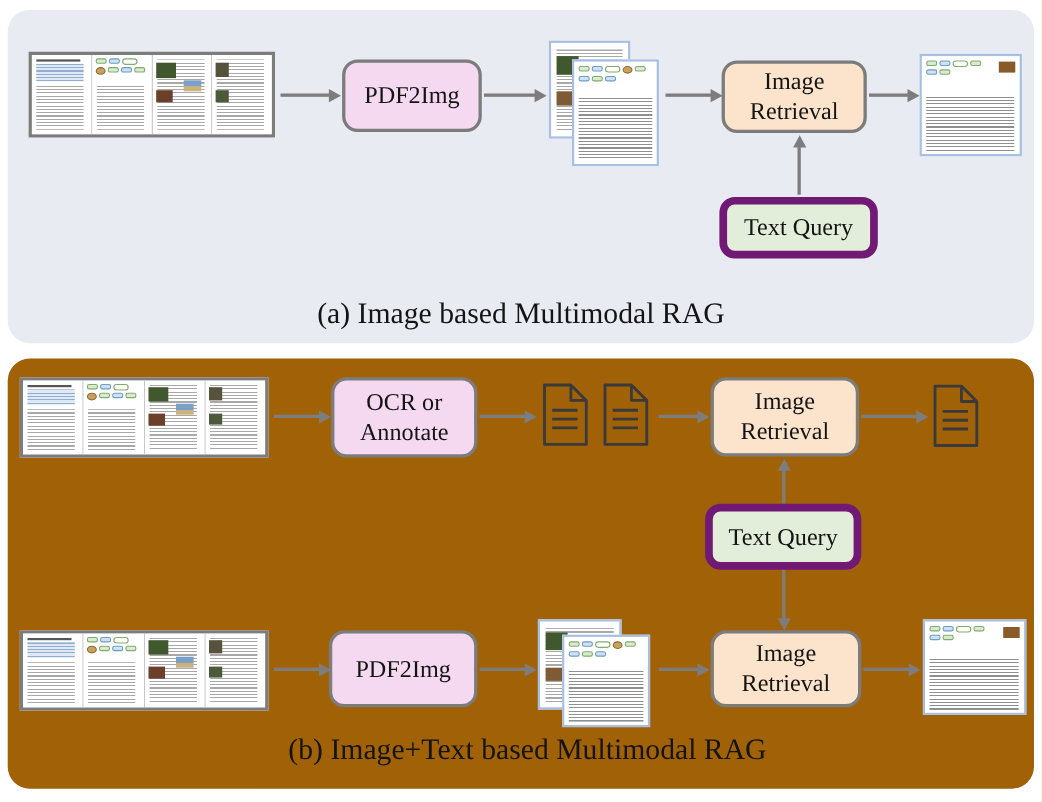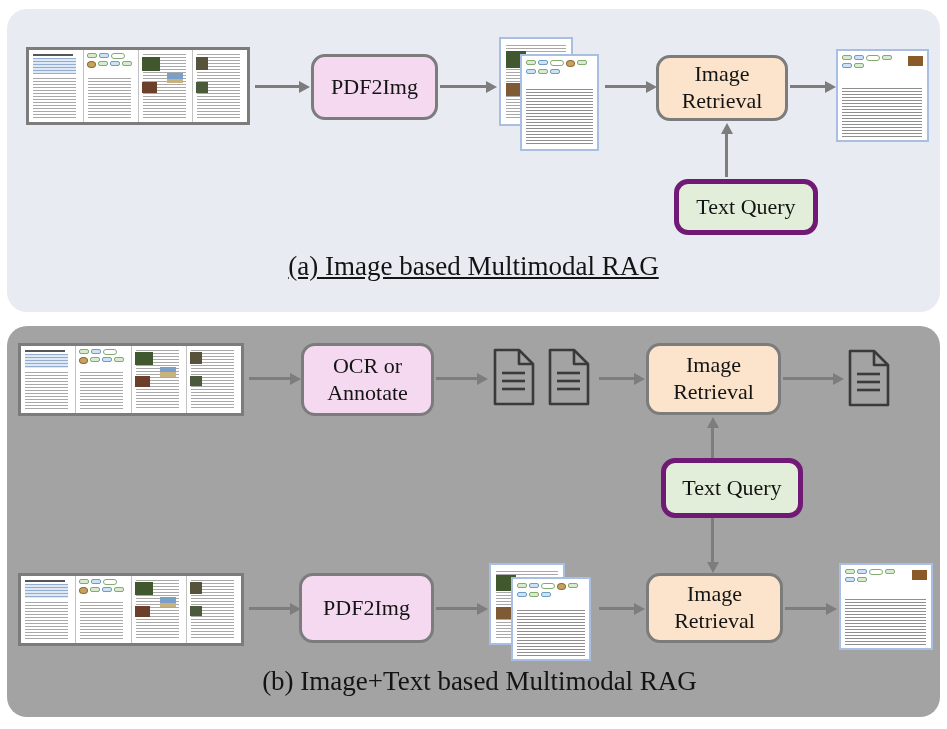--- a/index.html
+++ b/index.html
@@ -3,31 +3,31 @@
 <meta charset="utf-8">
 <style>
   * { margin:0; padding:0; box-sizing:border-box; }
   body { background:#ffffff; }
   .canvas {
     position:relative; width:947px; height:729px; background:#ffffff;
     font-family:"Liberation Serif", serif; overflow:hidden;
   }
   .panel { position:absolute; border-radius:20px; }
   .panel-a { left:7px; top:9px;  width:933px; height:303px; background:#e8ebf1; }
-  .panel-b { left:7px; top:326px; width:933px; height:391px; background:#a3a3a3; }
+  .panel-b { left:7px; top:326px; width:933px; height:391px; background:#a16207; }
 
   
   .node {
     position:absolute; display:flex; align-items:center; justify-content:center;
     text-align:center; border-radius:14px; color:#141414; font-size:22px;
     line-height:1.22; white-space:pre-line;
   }
   .node.process   { background:#f4d9f1; border:3px solid #7c7c7c; }
   .node.retrieval { background:#fbe4cb; border:3px solid #7c7c7c; }
-  .node.query     { background:#e2eed9; border:5px solid #701a75;margin-left:20px; }
+  .node.query     { background:#e2eed9; border:7px solid #701a75; }
 
   
   .arrow-h { position:absolute; height:3px; background:#7d7d7d; }
   .arrow-h::after {
     content:""; position:absolute; right:-10px; top:50%; transform:translateY(-50%);
     width:0; height:0; border-left:11px solid #7d7d7d;
     border-top:6px solid transparent; border-bottom:6px solid transparent;
   }
   .arrow-v { position:absolute; width:3px; background:#7d7d7d; }
   .arrow-v.up::before {
@@ -151,21 +151,21 @@
       </div>
       <div class="blk" style="right:4px;top:5px;width:15px;height:10px;background:#8a5a28;"></div>
       <div class="txtd" style="left:4px;top:37px;width:80px;height:50px;"></div>
     </div>
 
     <div class="arrow-v up" style="left:718px; top:124px; height:44px;"></div>
     <div class="node query" style="left:647px; top:170px; width:144px; height:56px;">
       <span>Text Query</span>
     </div>
 
-    <div class="caption" style="top:242px;text-decoration:underline;">(a) Image based Multimodal RAG</div>
+    <div class="caption" style="top:261px;">(a) Image based Multimodal RAG</div>
   </section>
 
   <section class="panel panel-b">
 
     <div class="doc-strip" style="left:11px; top:17px; width:226px; height:73px;">
       <div class="sp">
         <div class="blk" style="left:4px;top:4px;width:40px;height:2px;background:#555;"></div>
         <div class="blk" style="left:4px;top:8px;width:43px;height:14px;background:#dfe9f5;background-image:repeating-linear-gradient(to bottom,#93add0 0 1px,transparent 1px 3px);"></div>
         <div class="txt" style="left:4px;top:26px;width:43px;height:38px;"></div>
       </div>

